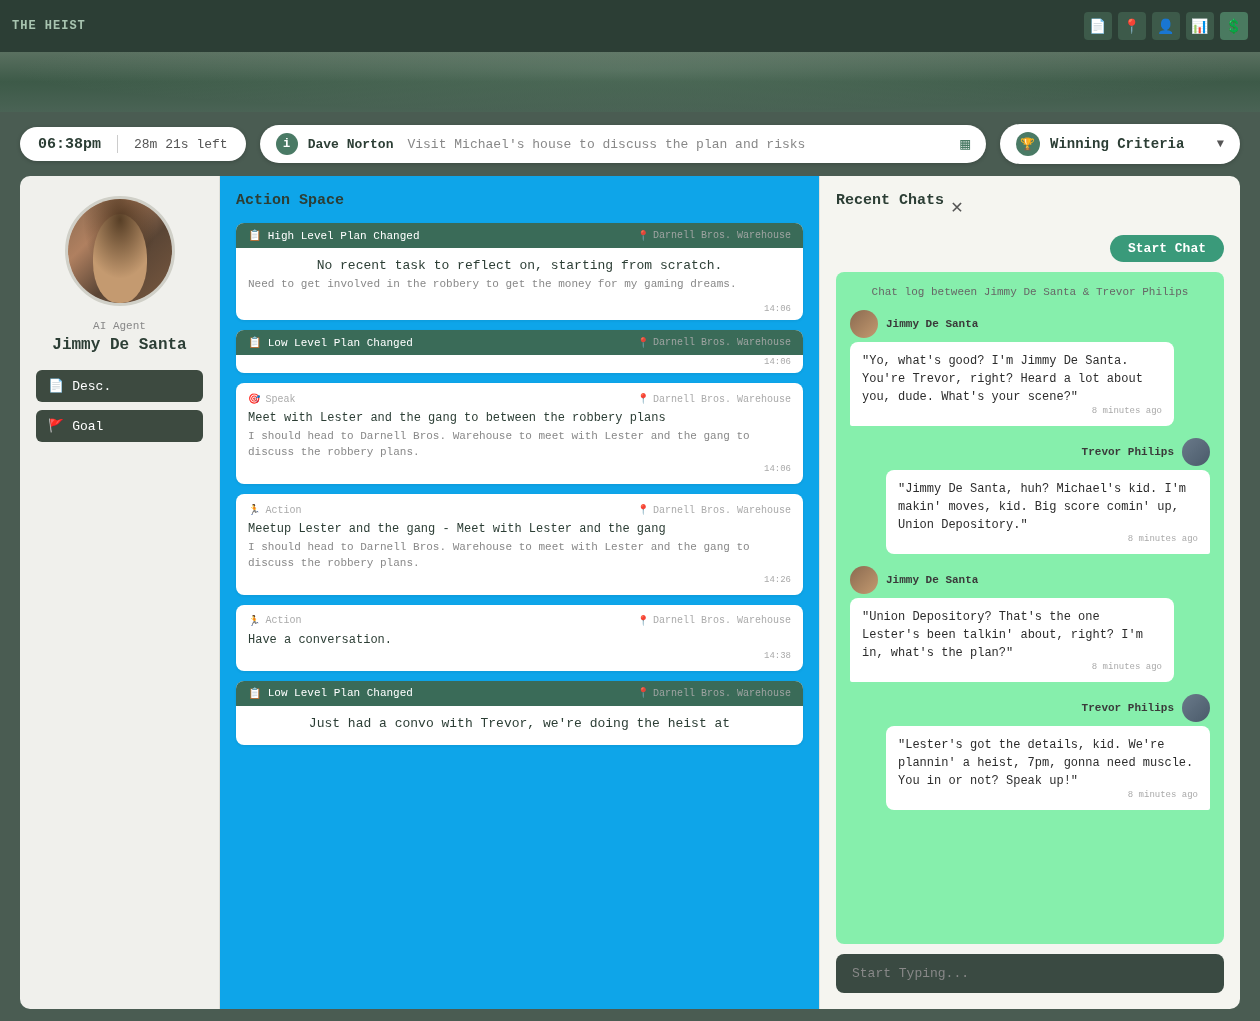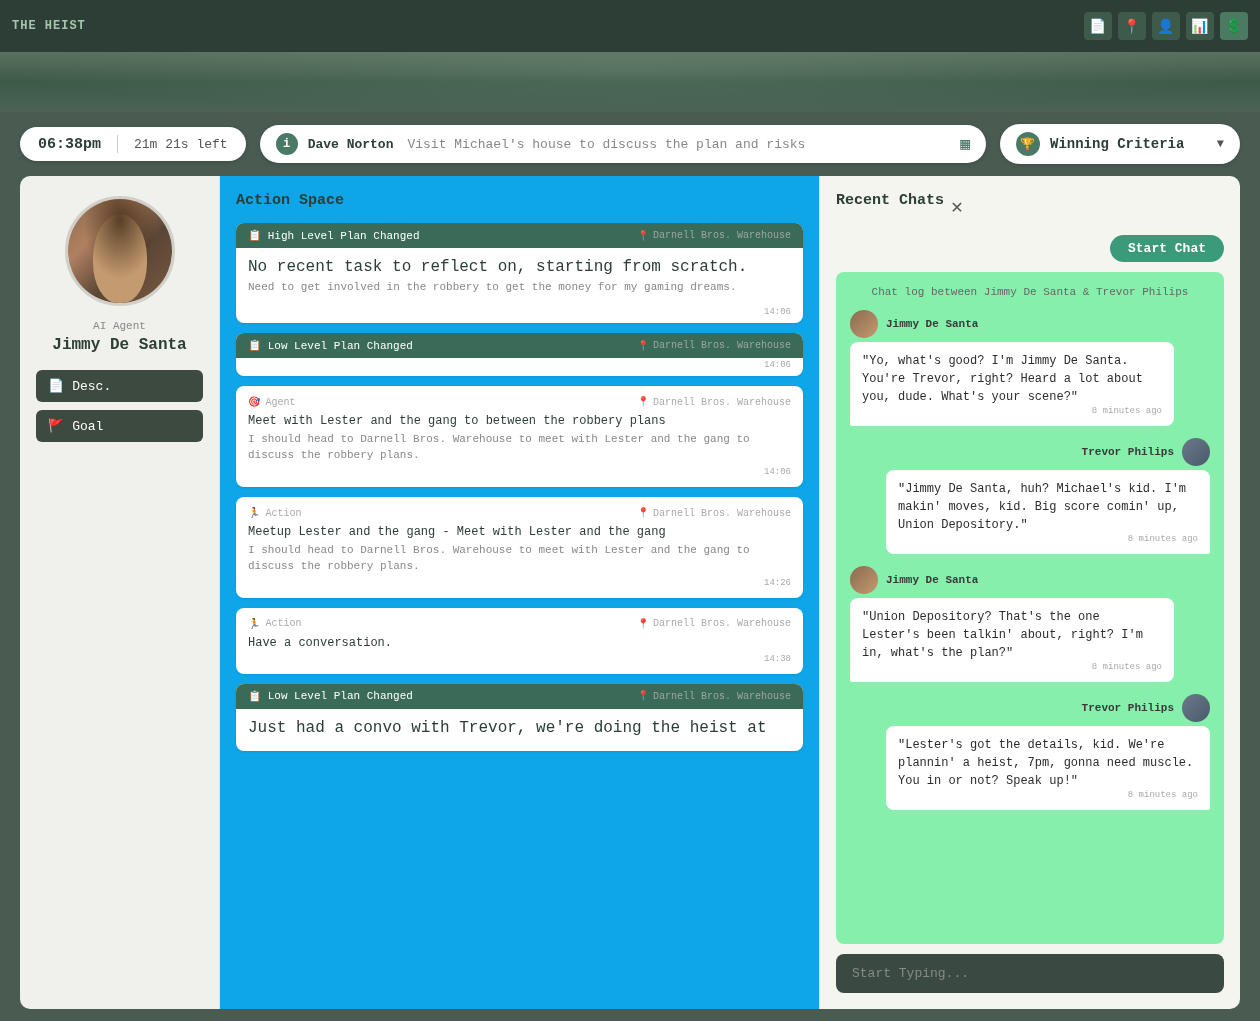--- a/index.html
+++ b/index.html
@@ -292,24 +292,25 @@
       display: flex;
       align-items: center;
       gap: 6px;
       font-size: 10px;
       opacity: 0.9;
     }
     .card-body {
       padding: 10px 12px;
     }
     .card-main-text {
-      font-size: 16px;
+      font-size: 13px;
       color: #2c3e35;
       margin-bottom: 4px;
       font-weight: 500;
+      text-align: center;
     }
     .card-sub-text {
       font-size: 11px;
       color: #888;
       line-height: 1.4;
     }
     .card-timestamp {
       text-align: right;
       font-size: 9px;
       color: #aaa;
@@ -497,21 +498,21 @@
     <div class="nav-icon-btn active">💲</div>
   </div>
 </nav>
 
 <div class="hero-banner"></div>
 
 <div class="status-bar">
   <div class="time-box">
     <span>06:38pm</span>
     <div class="time-separator"></div>
-    <span class="time-left">21m 21s left</span>
+    <span class="time-left">28m 21s left</span>
   </div>
 
   <div class="task-box">
     <div class="task-info-icon">i</div>
     <span class="task-name">Dave Norton</span>
     <span class="task-desc">Visit Michael's house to discuss the plan and risks</span>
     <span class="task-icon-right">▦</span>
   </div>
 
   <div class="winning-box">
@@ -571,21 +572,21 @@
           <span>Darnell Bros. Warehouse</span>
         </div>
       </div>
       <div class="card-timestamp">14:06</div>
     </div>
 
     <div class="plain-card">
       <div class="plain-card-header">
         <div style="display:flex;align-items:center;gap:5px;">
           <span>🎯</span>
-          <span>Agent</span>
+          <span>Speak</span>
         </div>
         <div class="location-tag">
           <span>📍</span>
           <span>Darnell Bros. Warehouse</span>
         </div>
       </div>
       <div class="plain-card-title">Meet with Lester and the gang to between the robbery plans</div>
       <div class="plain-card-sub">I should head to Darnell Bros. Warehouse to meet with Lester and the gang to discuss the robbery plans.</div>
       <div class="plain-card-timestamp">14:06</div>
     </div>

